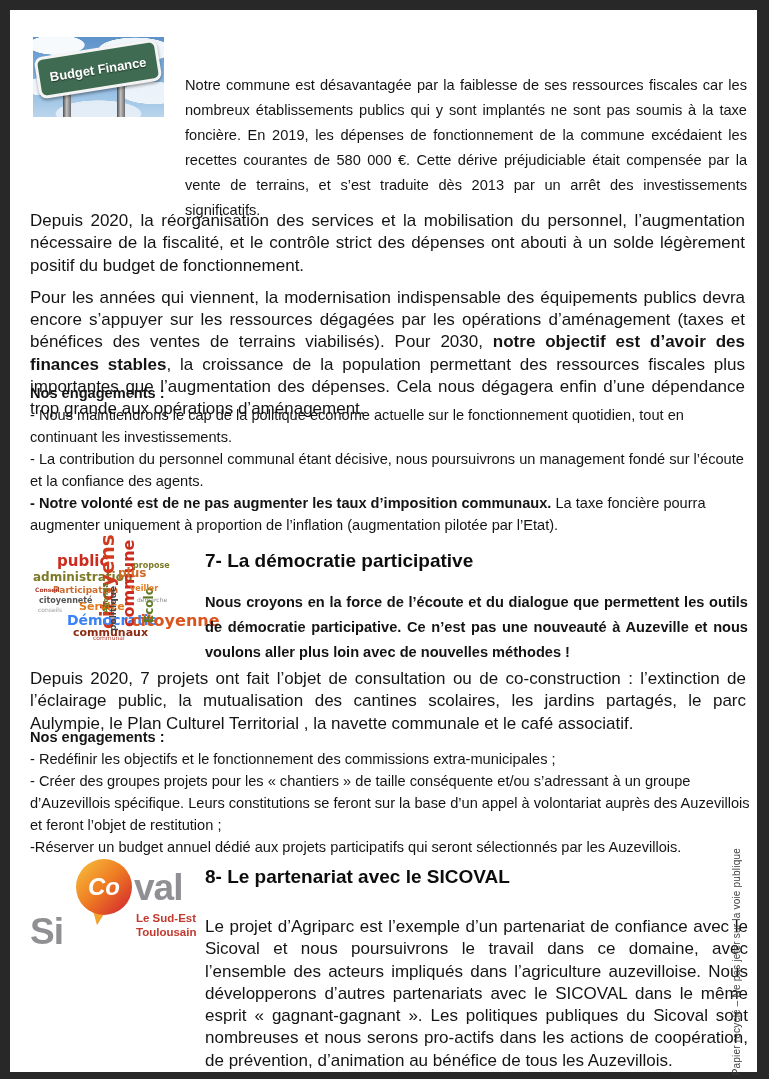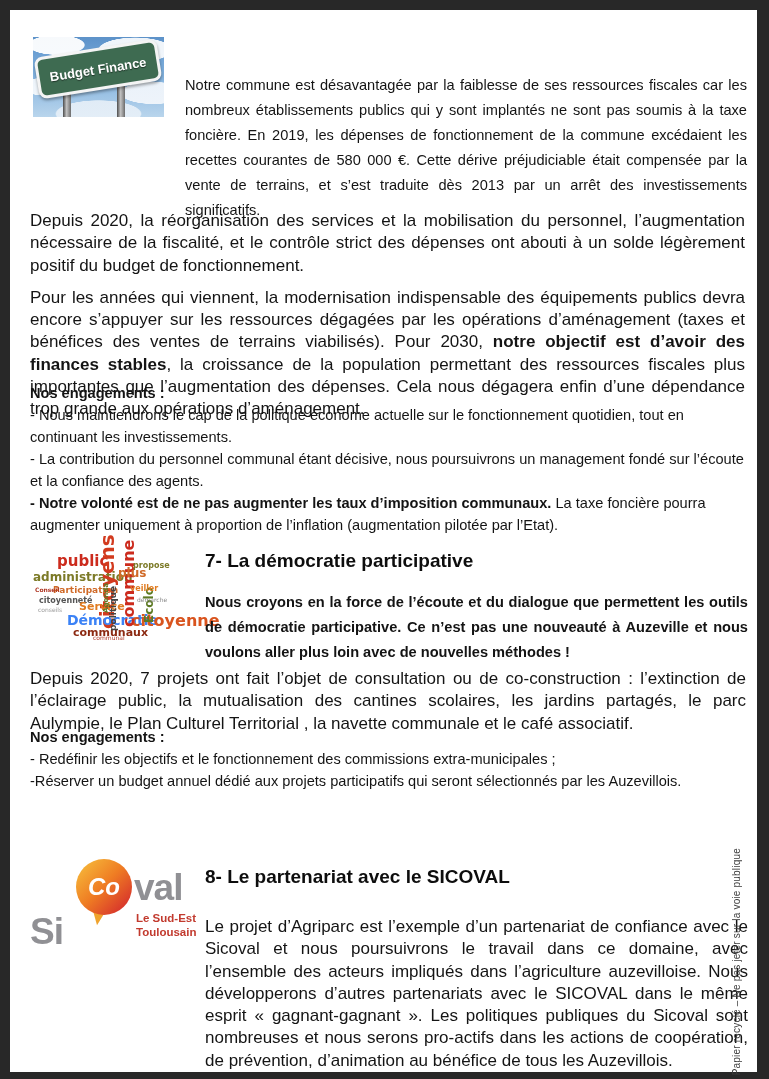--- a/index.html
+++ b/index.html
@@ -111,20 +111,21 @@
 
     <h2 class="abs sec-title" style="left:195px;top:540px;">7- La démocratie participative</h2>
 
     <p class="abs col-txt just" style="left:195px;top:570px;width:543px;font-weight:bold;">Nous croyons en la force de l’écoute et du dialogue que permettent les outils de démocratie participative. Ce n’est pas une nouveauté à Auzeville et nous voulons aller plus loin avec de nouvelles méthodes !</p>
 
     <p class="abs body-txt just" style="left:20px;top:648px;width:716px;">Depuis 2020, 7 projets ont fait l’objet de consultation ou de co-construction : l’extinction de l’éclairage public, la mutualisation des cantines scolaires, les jardins partagés, le parc Aulympie, le Plan Culturel Territorial , la navette communale et le café associatif.</p>
 
     <div class="abs eng-txt" style="left:20px;top:716px;width:724px;">
       <p><b>Nos engagements :</b></p>
       <p>- Redéfinir les objectifs et le fonctionnement des commissions extra-municipales ;</p>
+      <p>- Créer des groupes projets pour les « chantiers » de taille conséquente et/ou s’adressant à un groupe d’Auzevillois spécifique. Leurs constitutions se feront sur la base d’un appel à volontariat auprès des Auzevillois et feront l’objet de restitution ;</p>
       <p> -Réserver un budget annuel dédié aux projets participatifs qui seront sélectionnés par les Auzevillois.</p>
     </div>
 
     <div class="abs sicoval">
       <span class="sic-si">Si</span>
       <span class="sic-tail"></span>
       <span class="sic-bubble">
           <span class="sic-co">Co</span>
         </span>
       <span class="sic-val">val</span>

